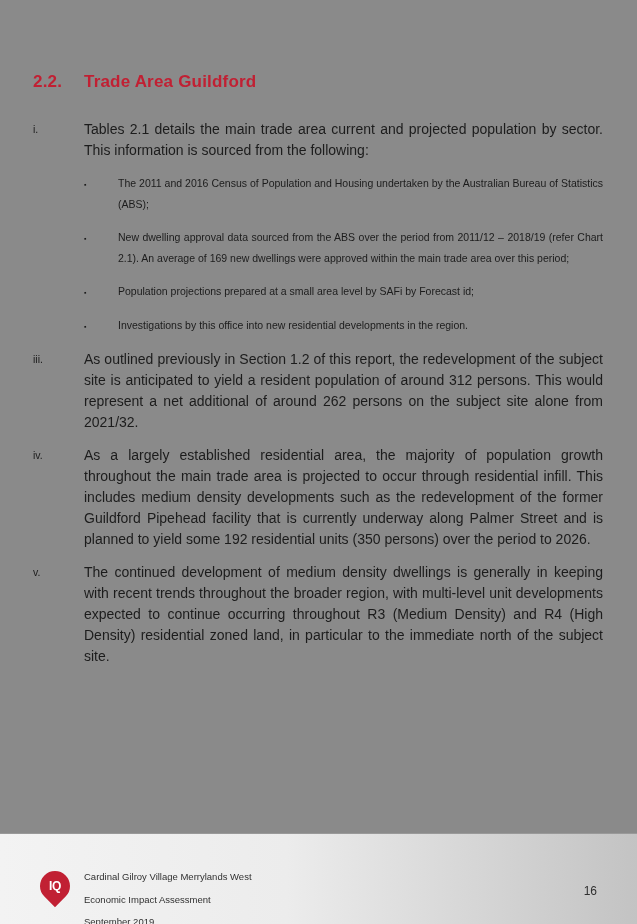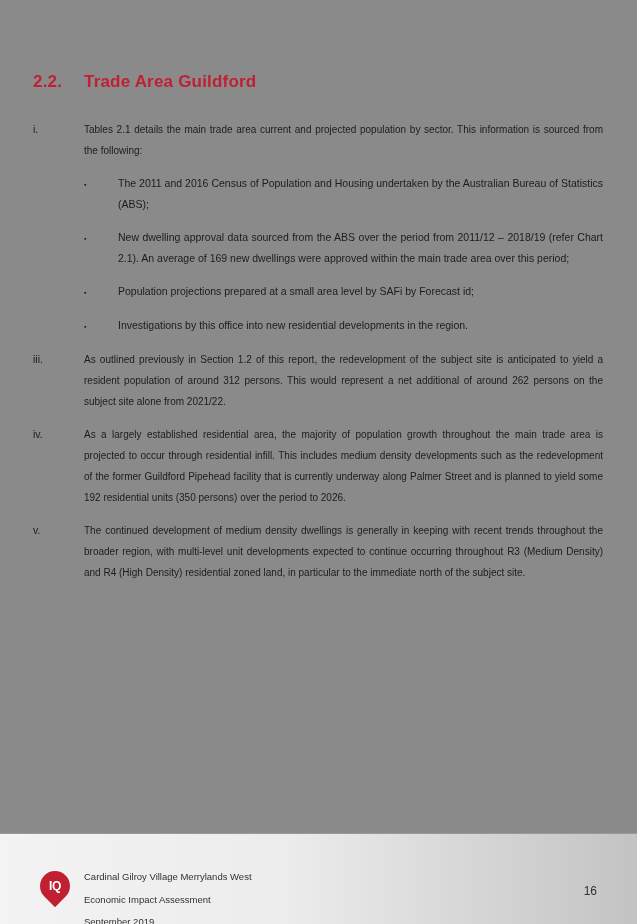--- a/index.html
+++ b/index.html
@@ -7,21 +7,21 @@
     width:637px;height:924px;
     background:#8a8a8a;
     font-family:"Liberation Sans", sans-serif;
     position:relative;overflow:hidden;
   }
   .content{position:absolute;left:33px;right:34px;top:72px;}
   .heading{display:flex;color:#c12033;font-weight:bold;font-size:17px;letter-spacing:.2px;margin:0 0 27px 0;}
   .heading .num{width:51px;flex:none;}
   .item{display:flex;margin:0 0 12px 0;}
   .item .marker{width:51px;flex:none;font-size:10.5px;line-height:21px;color:#1c1c1c;}
-  .item p{margin:0;flex:1;font-size:10px;line-height:21px;text-align:justify;color:#1c1c1c;}
+  .item p{margin:0;flex:1;font-size:14px;line-height:21px;text-align:justify;color:#1c1c1c;}
   .bullet{display:flex;margin:0 0 12px 51px;}
   .bullet .bmark{width:34px;flex:none;font-size:7px;line-height:21px;color:#1c1c1c;padding-top:1px;}
   .bullet p{margin:0;flex:1;font-size:10.5px;line-height:21px;text-align:justify;color:#1c1c1c;}
   .footer{
     position:absolute;left:0;right:0;top:833px;height:91px;
     background:linear-gradient(90deg,#f3f3f3 0%,#ececec 45%,#c3c3c3 100%);
     border-top:1px solid #999;
   }
   .pin{
     position:absolute;left:40px;top:871px;width:30px;height:30px;
@@ -60,21 +60,21 @@
     <span class="bmark">▪</span>
     <p>Population projections prepared at a small area level by SAFi by Forecast id;</p>
   </div>
   <div class="bullet">
     <span class="bmark">▪</span>
     <p>Investigations by this office into new residential developments in the region.</p>
   </div>
 
   <div class="item">
     <span class="marker">iii.</span>
-    <p>As outlined previously in Section 1.2 of this report, the redevelopment of the subject site is anticipated to yield a resident population of around 312 persons. This would represent a net additional of around 262 persons on the subject site alone from 2021/22.</p>
+    <p>As outlined previously in Section 1.2 of this report, the redevelopment of the subject site is anticipated to yield a resident population of around 312 persons. This would represent a net additional of around 262 persons on the subject site alone from 2021/32.</p>
   </div>
   <div class="item">
     <span class="marker">iv.</span>
     <p>As a largely established residential area, the majority of population growth throughout the main trade area is projected to occur through residential infill. This includes medium density developments such as the redevelopment of the former Guildford Pipehead facility that is currently underway along Palmer Street and is planned to yield some 192 residential units (350 persons) over the period to 2026.</p>
   </div>
   <div class="item">
     <span class="marker">v.</span>
     <p>The continued development of medium density dwellings is generally in keeping with recent trends throughout the broader region, with multi-level unit developments expected to continue occurring throughout R3 (Medium Density) and R4 (High Density) residential zoned land, in particular to the immediate north of the subject site.</p>
   </div>
 

